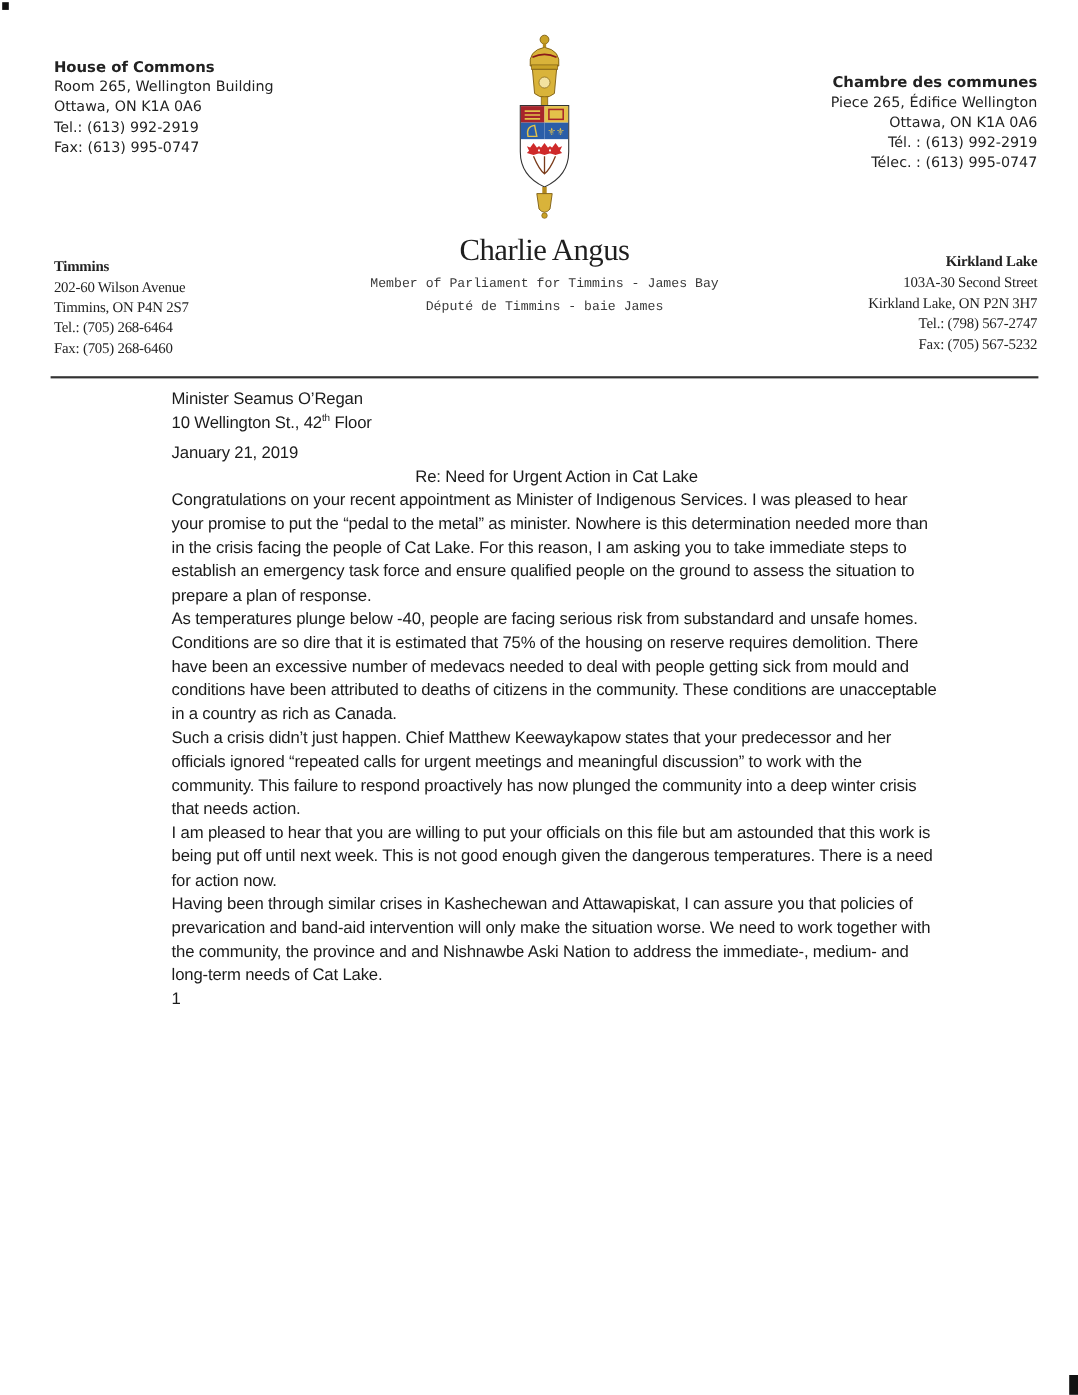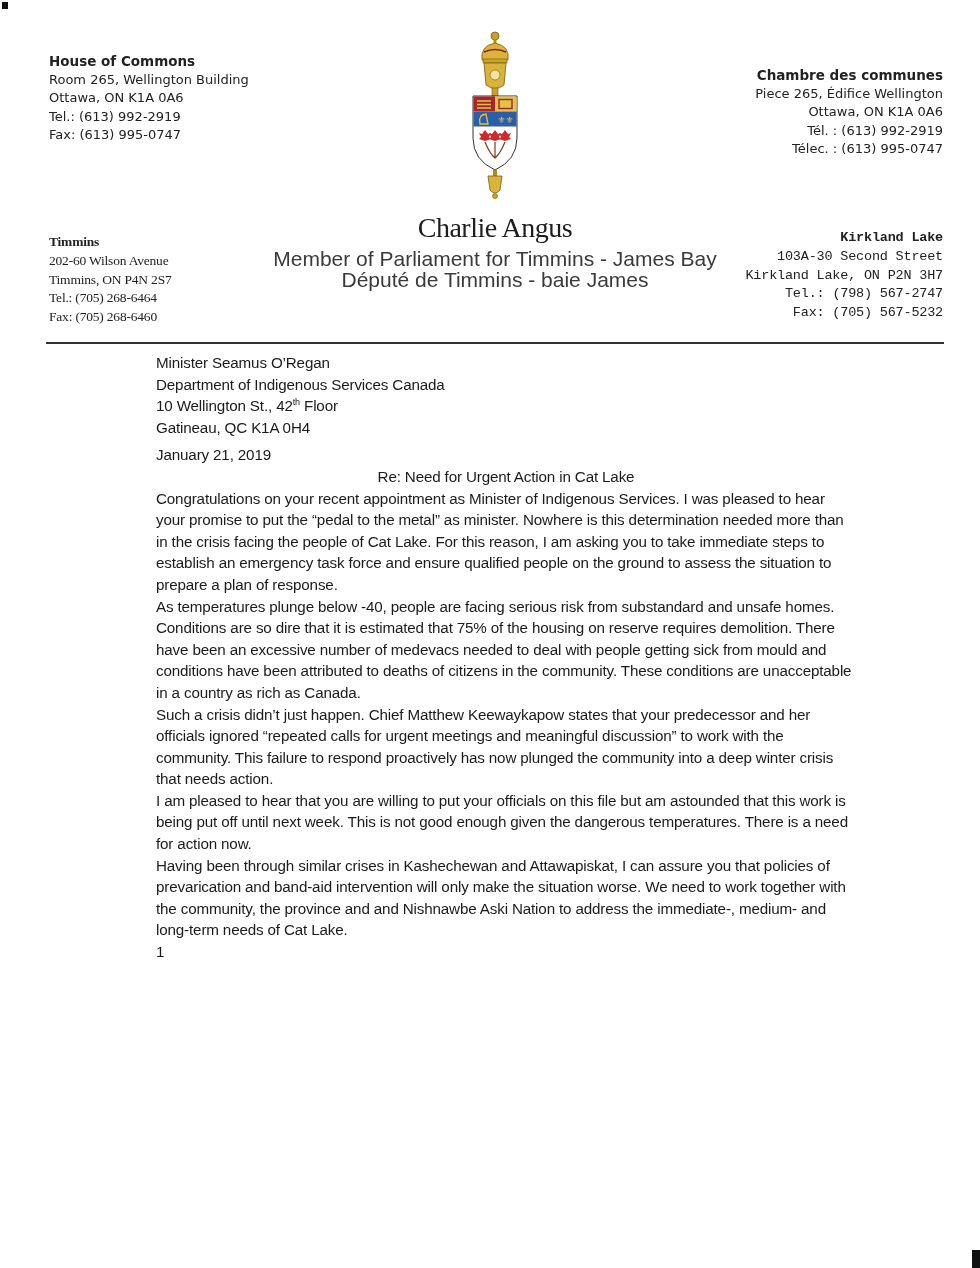--- a/index.html
+++ b/index.html
@@ -11,27 +11,27 @@
     .scan-mark-tl { position: absolute; left: 2px; top: 2px; width: 6px; height: 7px; background: #111; }
     .scan-mark-br { position: absolute; right: 0; bottom: 0; width: 8px; height: 18px; background: #111; }
 
     .addr { position: absolute; font-family: "DejaVu Sans", sans-serif; font-size: 13px; line-height: 18.5px; color: #222; }
     .addr .head { font-weight: bold; font-size: 13.5px; }
     .addr-left { left: 49px; }
     .addr-right { right: 37px; text-align: right; }
     #addr-hoc { top: 52px; }
     #addr-cdc { top: 66px; }
     #addr-timmins { top: 233px; font-family: Liberation Serif, serif; font-size: 13.5px; line-height: 18.8px; letter-spacing: -0.2px; }
-    #addr-kirkland { top: 229px; font-family: Liberation Mono, monospace; font-size: 13.5px; line-height: 18.8px; letter-spacing: -0.2px; text-align: right; }
+    #addr-kirkland { top: 229px; font-family: Liberation Serif, serif; font-size: 13.5px; line-height: 18.8px; letter-spacing: -0.2px; text-align: right; }
 
     .crest { position: absolute; left: 460px; top: 30px; width: 70px; height: 170px; }
 
     .mp-block { position: absolute; left: 250px; width: 490px; top: 208px; text-align: center; color: #2b2b2b; }
     .mp-name { font-family: Liberation Serif, serif; font-size: 28px; line-height: 40px; letter-spacing: -0.5px; color: #1e1e1e; }
-    .mp-sub { font-family: Liberation Sans, sans-serif; font-size: 21px; line-height: 21px; color: #3a3a3a; }
+    .mp-sub { font-family: Liberation Mono, monospace; font-size: 12px; line-height: 21px; color: #3a3a3a; }
 
     .rule { position: absolute; left: 46px; top: 342px; width: 898px; height: 2px; background: #333; }
 
     .letter { position: absolute; left: 156px; top: 352px; width: 700px; font-family: "Liberation Sans", sans-serif; font-size: 15.2px; line-height: 21.6px; color: #1b1b1b; letter-spacing: -0.15px; }
     .letter p { margin: 0; }
     .recipient { margin-bottom: 6px; }
     .date { margin-bottom: 21px; }
     .subject { font-weight: normal; margin-bottom: 21px; text-align: center; }
     .salutation { margin-bottom: 21px; }
     .para { margin-bottom: 21.6px; }
@@ -114,23 +114,21 @@
   <div>Kirkland Lake, ON P2N 3H7</div>
   <div>Tel.: (798) 567-2747</div>
   <div>Fax: (705) 567-5232</div>
 </div>
 
 <div class="rule"></div>
 
 <div class="letter">
   <div class="recipient">
     <p>Minister Seamus O’Regan</p>
-    <p>Department of Indigenous Services Canada</p>
     <p><span>10 Wellington St., 42</span><sup>th</sup><span> Floor</span></p>
-    <p>Gatineau, QC K1A 0H4</p>
   </div>
 
   <p class="date">January 21, 2019</p>
   <p class="subject">Re: Need for Urgent Action in Cat Lake</p>
 
   <p class="para">Congratulations on your recent appointment as Minister of Indigenous Services. I was pleased to hear your promise to put the “pedal to the metal” as minister. Nowhere is this determination needed more than in the crisis facing the people of Cat Lake. For this reason, I am asking you to take immediate steps to establish an emergency task force and ensure qualified people on the ground to assess the situation to prepare a plan of response.</p>
   <p class="para">As temperatures plunge below -40, people are facing serious risk from substandard and unsafe homes. Conditions are so dire that it is estimated that 75% of the housing on reserve requires demolition. There have been an excessive number of medevacs needed to deal with people getting sick from mould and conditions have been attributed to deaths of citizens in the community. These conditions are unacceptable in a country as rich as Canada.</p>
   <p class="para">Such a crisis didn’t just happen. Chief Matthew Keewaykapow states that your predecessor and her officials ignored “repeated calls for urgent meetings and meaningful discussion” to work with the community. This failure to respond proactively has now plunged the community into a deep winter crisis that needs action.</p>
   <p class="para">I am pleased to hear that you are willing to put your officials on this file but am astounded that this work is being put off until next week. This is not good enough given the dangerous temperatures. There is a need for action now.</p>
   <p class="para">Having been through similar crises in Kashechewan and Attawapiskat, I can assure you that policies of prevarication and band-aid intervention will only make the situation worse. We need to work together with the community, the province and and Nishnawbe Aski Nation to address the immediate-, medium- and long-term needs of Cat Lake.</p>

